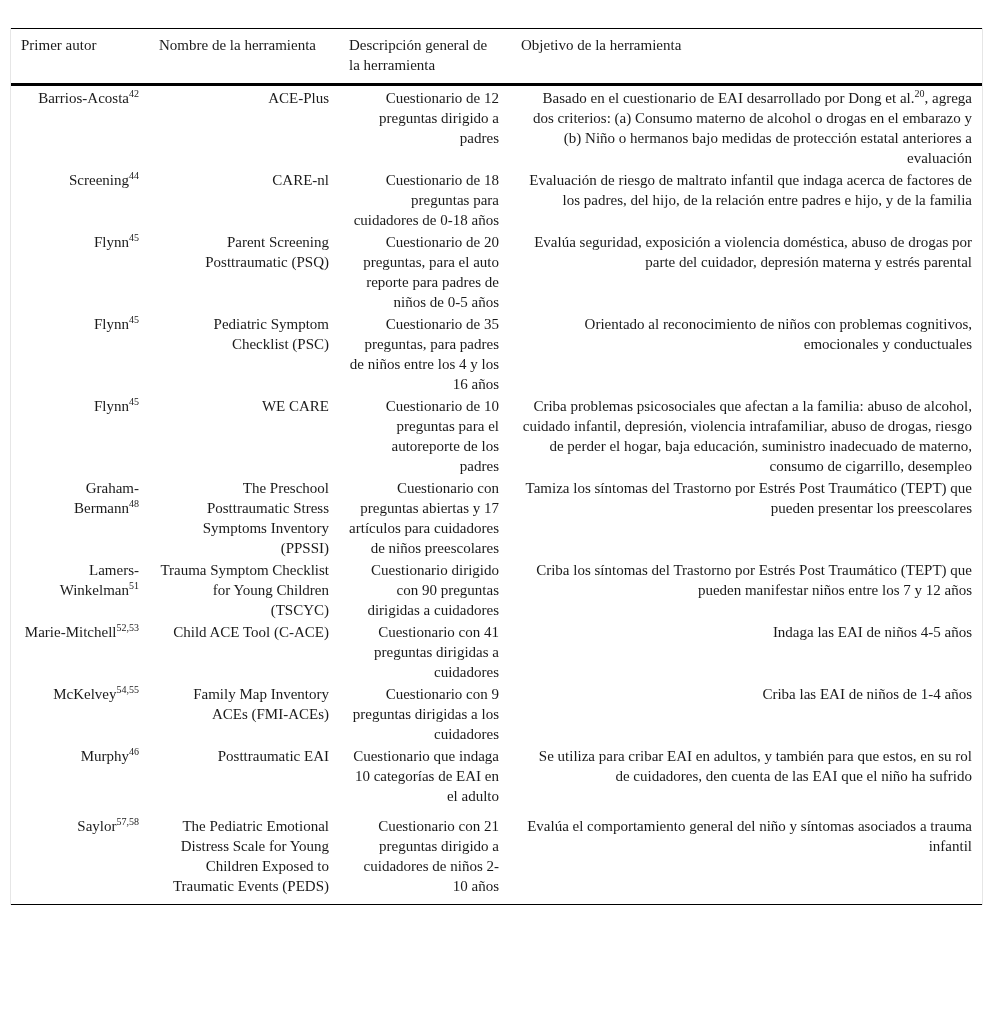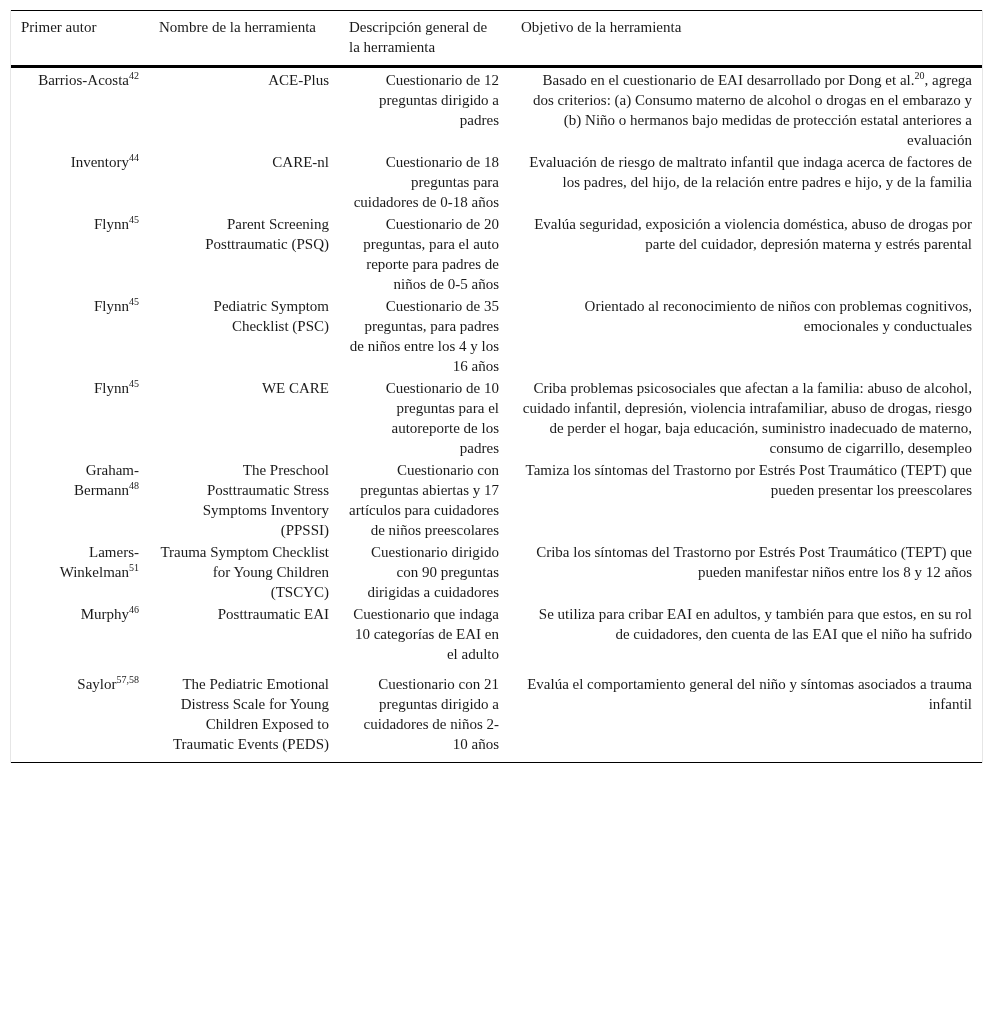--- a/index.html
+++ b/index.html
@@ -2,21 +2,21 @@
 <html><head>
   <meta charset="utf-8">
   <style>
     html, body { margin: 0; padding: 0; background: #ffffff; }
     body {
       width: 992px; height: 1023px; overflow: hidden;
       font-family: "Liberation Serif", "DejaVu Serif", serif;
       font-size: 15px; color: #1a1a1a;
     }
     .wrap {
-      position: absolute; left: 10px; top: 10px; width: 971px;
+      position: absolute; left: 10px; top: 28px; width: 971px;
       border-left: 1px solid #e6e6e6; border-right: 1px solid #e6e6e6;
     }
     table {
       width: 100%; border-collapse: collapse; table-layout: fixed;
       border-top: 1.5px solid #000; border-bottom: 1.5px solid #000;
     }
     col.c1 { width: 138px; }
     col.c2 { width: 190px; }
     col.c3 { width: 172px; }
     col.c4 { width: auto; }
@@ -52,21 +52,21 @@
       </tr>
     </thead>
     <tbody>
       <tr>
         <td><span>Barrios-Acosta</span><sup>42</sup></td>
         <td>ACE-Plus</td>
         <td class="c3cell">Cuestionario de 12 preguntas dirigido a padres</td>
         <td><span>Basado en el cuestionario de EAI desarrollado por Dong et al.</span><sup>20</sup><span>, agrega dos criterios: (a) Consumo materno de alcohol o drogas en el embarazo y (b) Niño o hermanos bajo medidas de protección estatal anteriores a evaluación</span></td>
       </tr>
       <tr>
-        <td><span>Inventory</span><sup>44</sup></td>
+        <td><span>Screening</span><sup>44</sup></td>
         <td>CARE-nl</td>
         <td class="c3cell">Cuestionario de 18 preguntas para cuidadores de 0-18 años</td>
         <td>Evaluación de riesgo de maltrato infantil que indaga acerca de factores de los padres, del hijo, de la relación entre padres e hijo, y de la familia</td>
       </tr>
       <tr>
         <td><span>Flynn</span><sup>45</sup></td>
         <td>Parent Screening Posttraumatic (PSQ)</td>
         <td class="c3cell">Cuestionario de 20 preguntas, para el auto reporte para padres de niños de 0-5 años</td>
         <td>Evalúa seguridad, exposición a violencia doméstica, abuso de drogas por parte del cuidador, depresión materna y estrés parental</td>
       </tr>
@@ -85,21 +85,33 @@
       <tr>
         <td><span>Graham-Bermann</span><sup>48</sup></td>
         <td>The Preschool Posttraumatic Stress Symptoms Inventory (PPSSI)</td>
         <td class="c3cell">Cuestionario con preguntas abiertas y 17 artículos para cuidadores de niños preescolares</td>
         <td>Tamiza los síntomas del Trastorno por Estrés Post Traumático (TEPT) que pueden presentar los preescolares</td>
       </tr>
       <tr>
         <td><span>Lamers-Winkelman</span><sup>51</sup></td>
         <td>Trauma Symptom Checklist for Young Children (TSCYC)</td>
         <td class="c3cell">Cuestionario dirigido con 90 preguntas dirigidas a cuidadores</td>
-        <td>Criba los síntomas del Trastorno por Estrés Post Traumático (TEPT) que pueden manifestar niños entre los 8 y 12 años</td>
+        <td>Criba los síntomas del Trastorno por Estrés Post Traumático (TEPT) que pueden manifestar niños entre los 7 y 12 años</td>
+      </tr>
+      <tr>
+        <td><span>Marie-Mitchell</span><sup>52,53</sup></td>
+        <td>Child ACE Tool (C-ACE)</td>
+        <td class="c3cell">Cuestionario con 41 preguntas dirigidas a cuidadores</td>
+        <td>Indaga las EAI de niños 4-5 años</td>
+      </tr>
+      <tr>
+        <td><span>McKelvey</span><sup>54,55</sup></td>
+        <td>Family Map Inventory ACEs (FMI-ACEs)</td>
+        <td class="c3cell">Cuestionario con 9 preguntas dirigidas a los cuidadores</td>
+        <td>Criba las EAI de niños de 1-4 años</td>
       </tr>
       <tr>
         <td><span>Murphy</span><sup>46</sup></td>
         <td>Posttraumatic EAI</td>
         <td class="c3cell">Cuestionario que indaga 10 categorías de EAI en el adulto</td>
         <td>Se utiliza para cribar EAI en adultos, y también para que estos, en su rol de cuidadores, den cuenta de las EAI que el niño ha sufrido</td>
       </tr>
       <tr class="last">
         <td><span>Saylor</span><sup>57,58</sup></td>
         <td>The Pediatric Emotional Distress Scale for Young Children Exposed to Traumatic Events (PEDS)</td>

